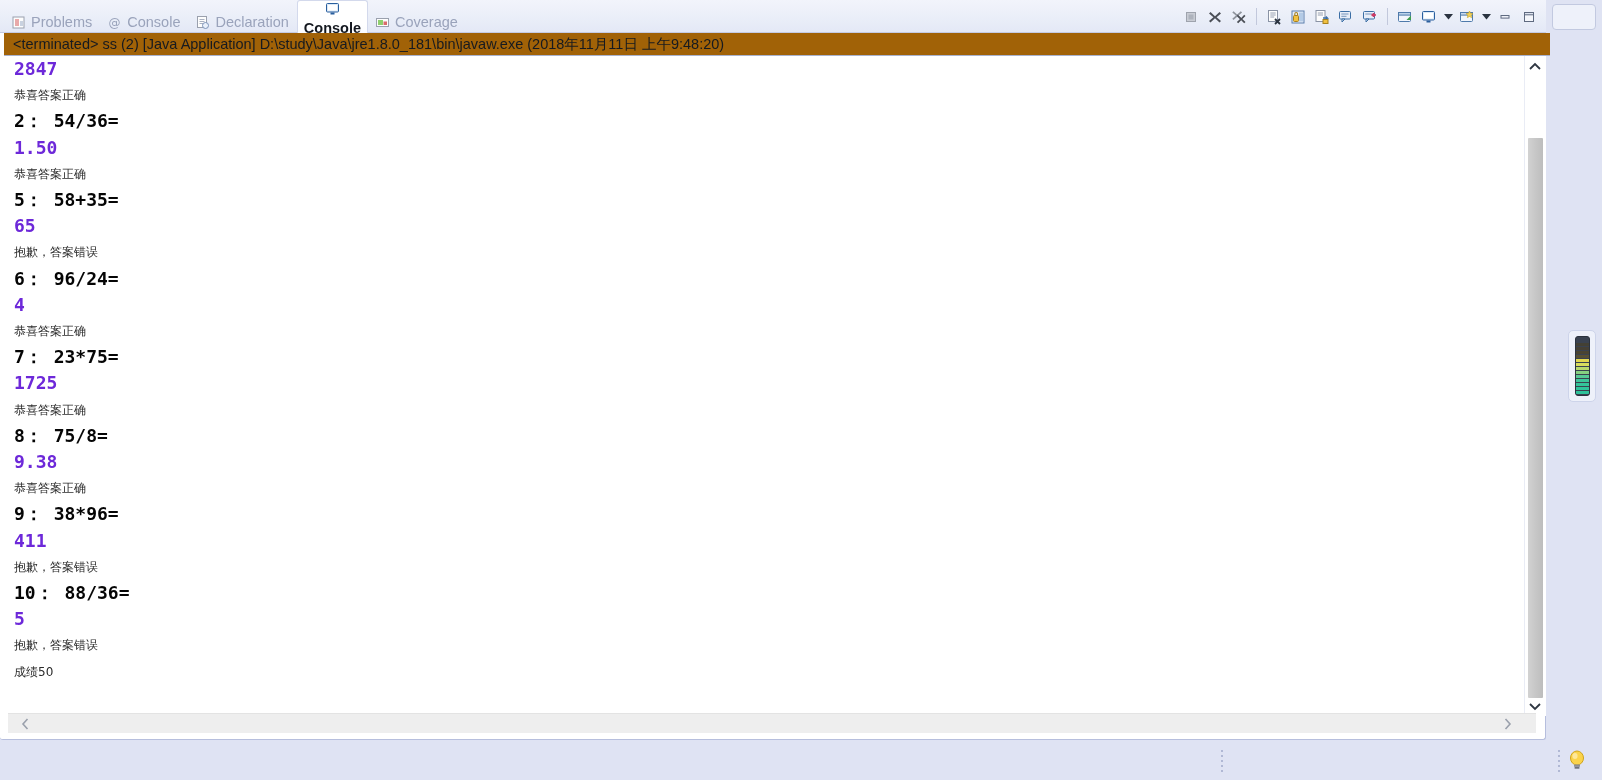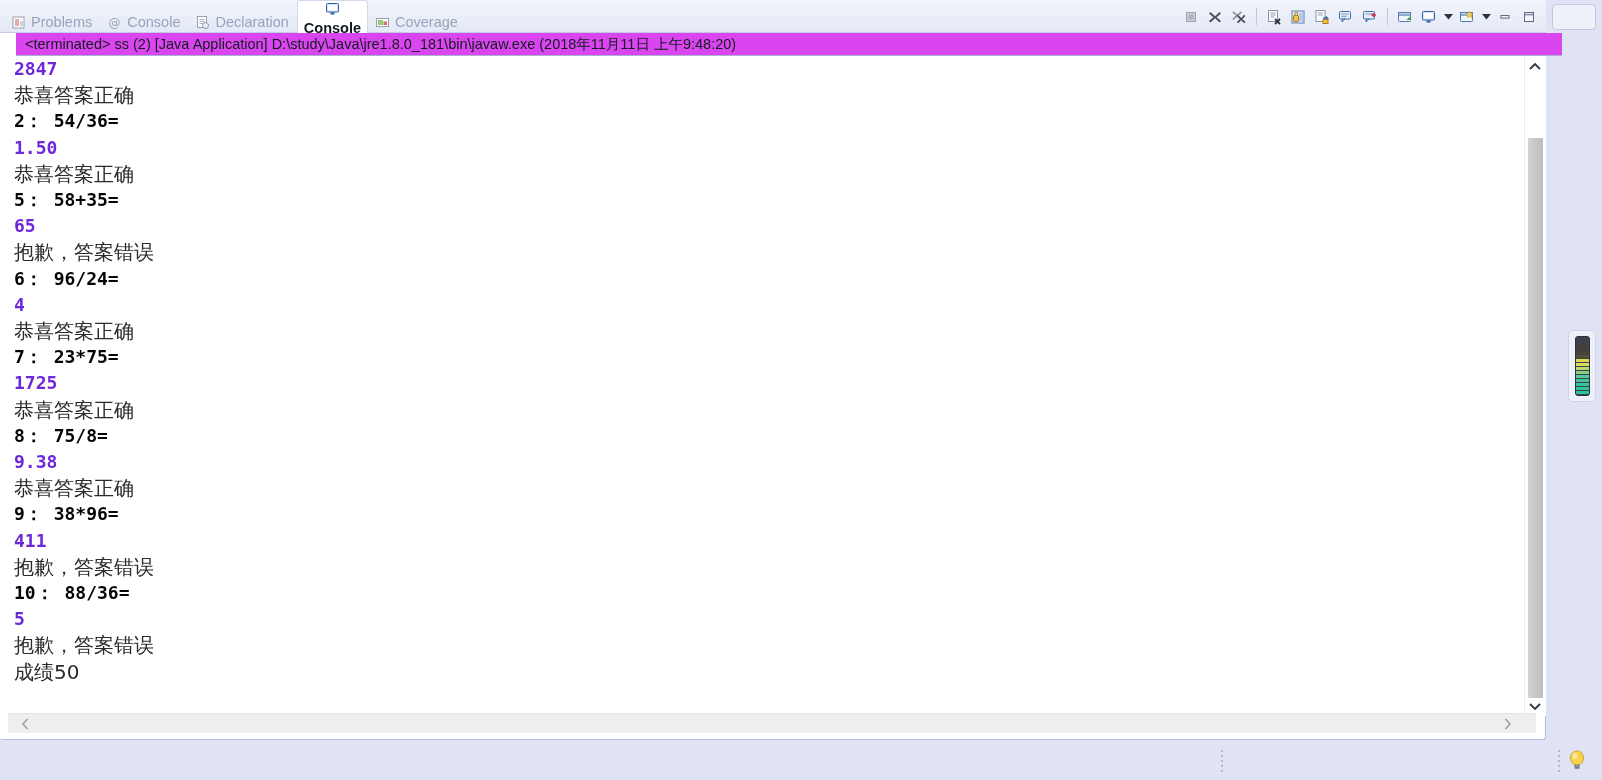--- a/index.html
+++ b/index.html
@@ -127,26 +127,26 @@
     margin: 0 4px;
   }
   .tarrow {
     width: 12px; height: 22px;
     display:flex; align-items:center; justify-content:center;
   }
 
   
   .cfgline {
     position: absolute;
-    left: 16px;
+    left: 4px;
     top: 33px;
     width: 1546px;
     height: 23px;
     box-sizing: border-box;
-    background: #d946ef;
+    background: #a16207;
     border-bottom: 1px solid #a9b2ce;
     display: flex;
     align-items: center;
     padding-left: 9px;
     font-size: 14.5px;
     color: #161a20;
     white-space: nowrap;
     overflow: hidden;
   }
 
@@ -163,21 +163,21 @@
   .console-text {
     position: absolute;
     left: 14px;
     top: 0px;
     font-family: "DejaVu Sans Mono", monospace;
     font-size: 18px;
     line-height: 26.2px;
     white-space: pre;
   }
   .line-out   { color: #6d28d9; font-weight: bold; }
-  .line-msg   { color: #2b2b2b; font-weight: normal; font-family: "DejaVu Sans", "Liberation Sans", sans-serif; font-size: 20px; }
+  .line-msg   { color: #2b2b2b; font-weight: normal; font-family: "DejaVu Sans", "Liberation Sans", sans-serif; font-size: 12px; }
   .line-q     { color: #050505; font-weight: bold; }
 
   
   .vscroll {
     position: absolute;
     right: 0px;
     top: 56px;
     width: 21px;
     height: 660px;
     background: #ffffff;

